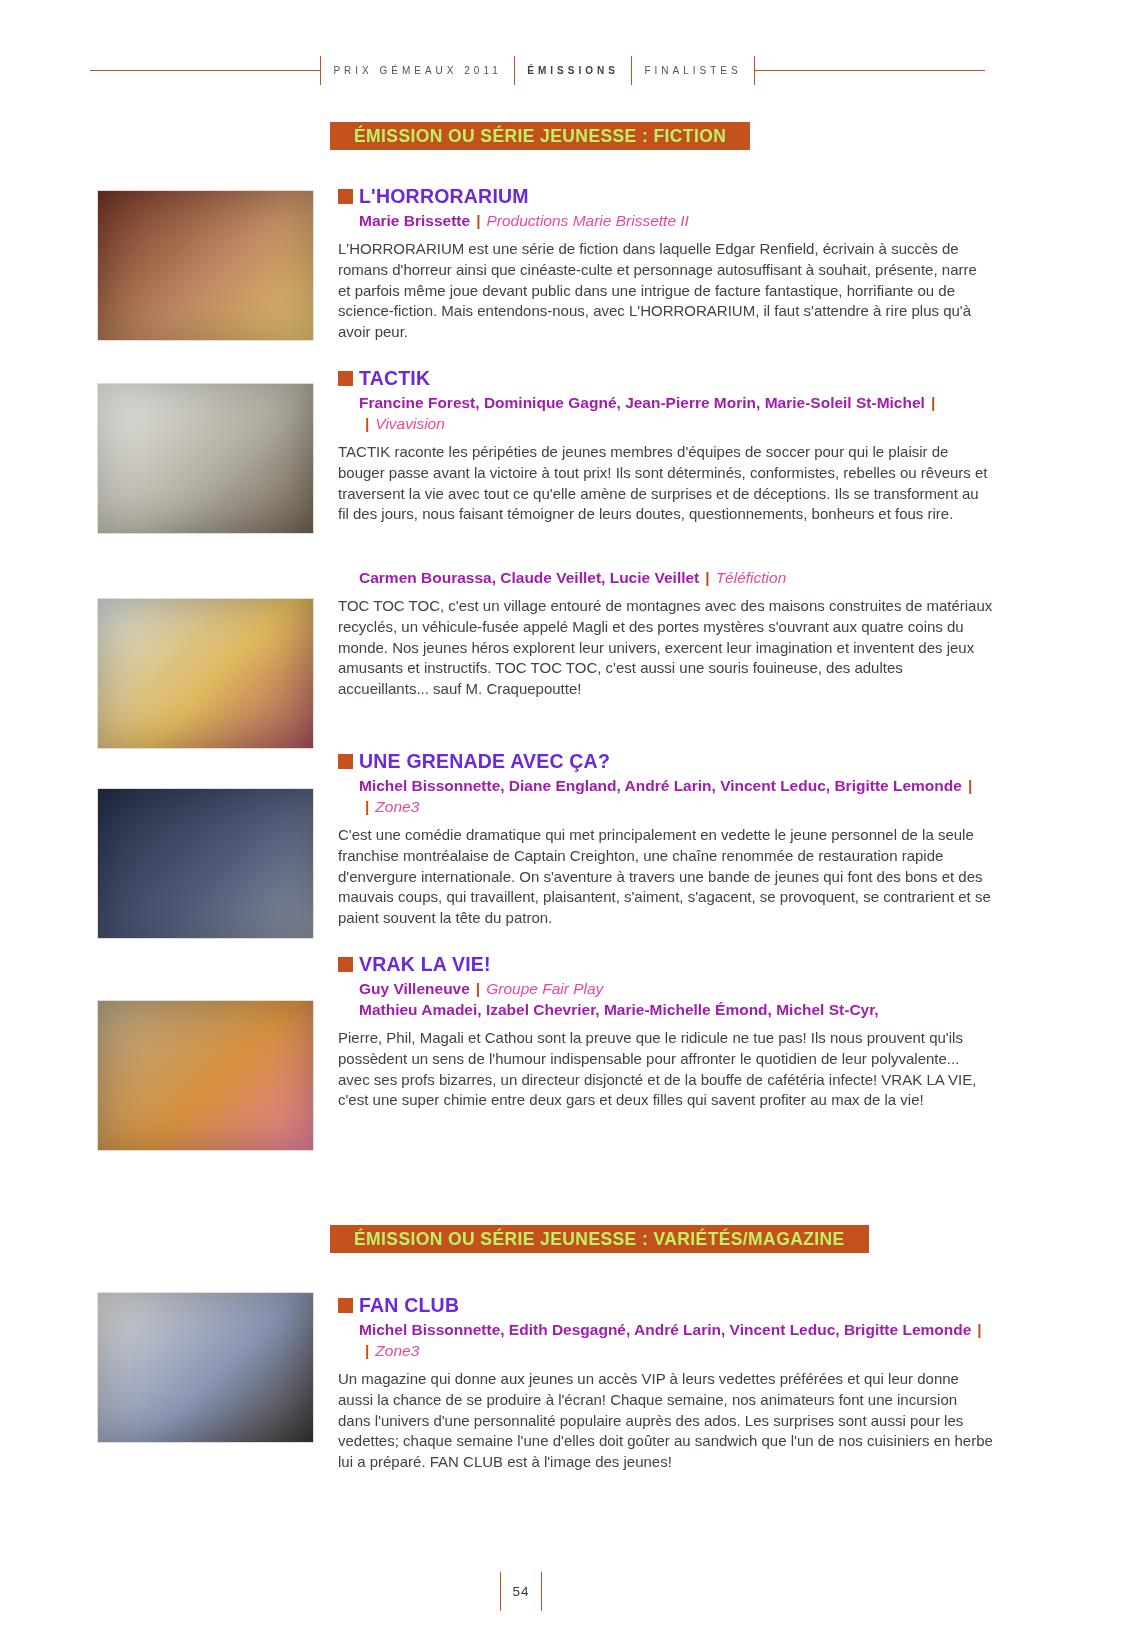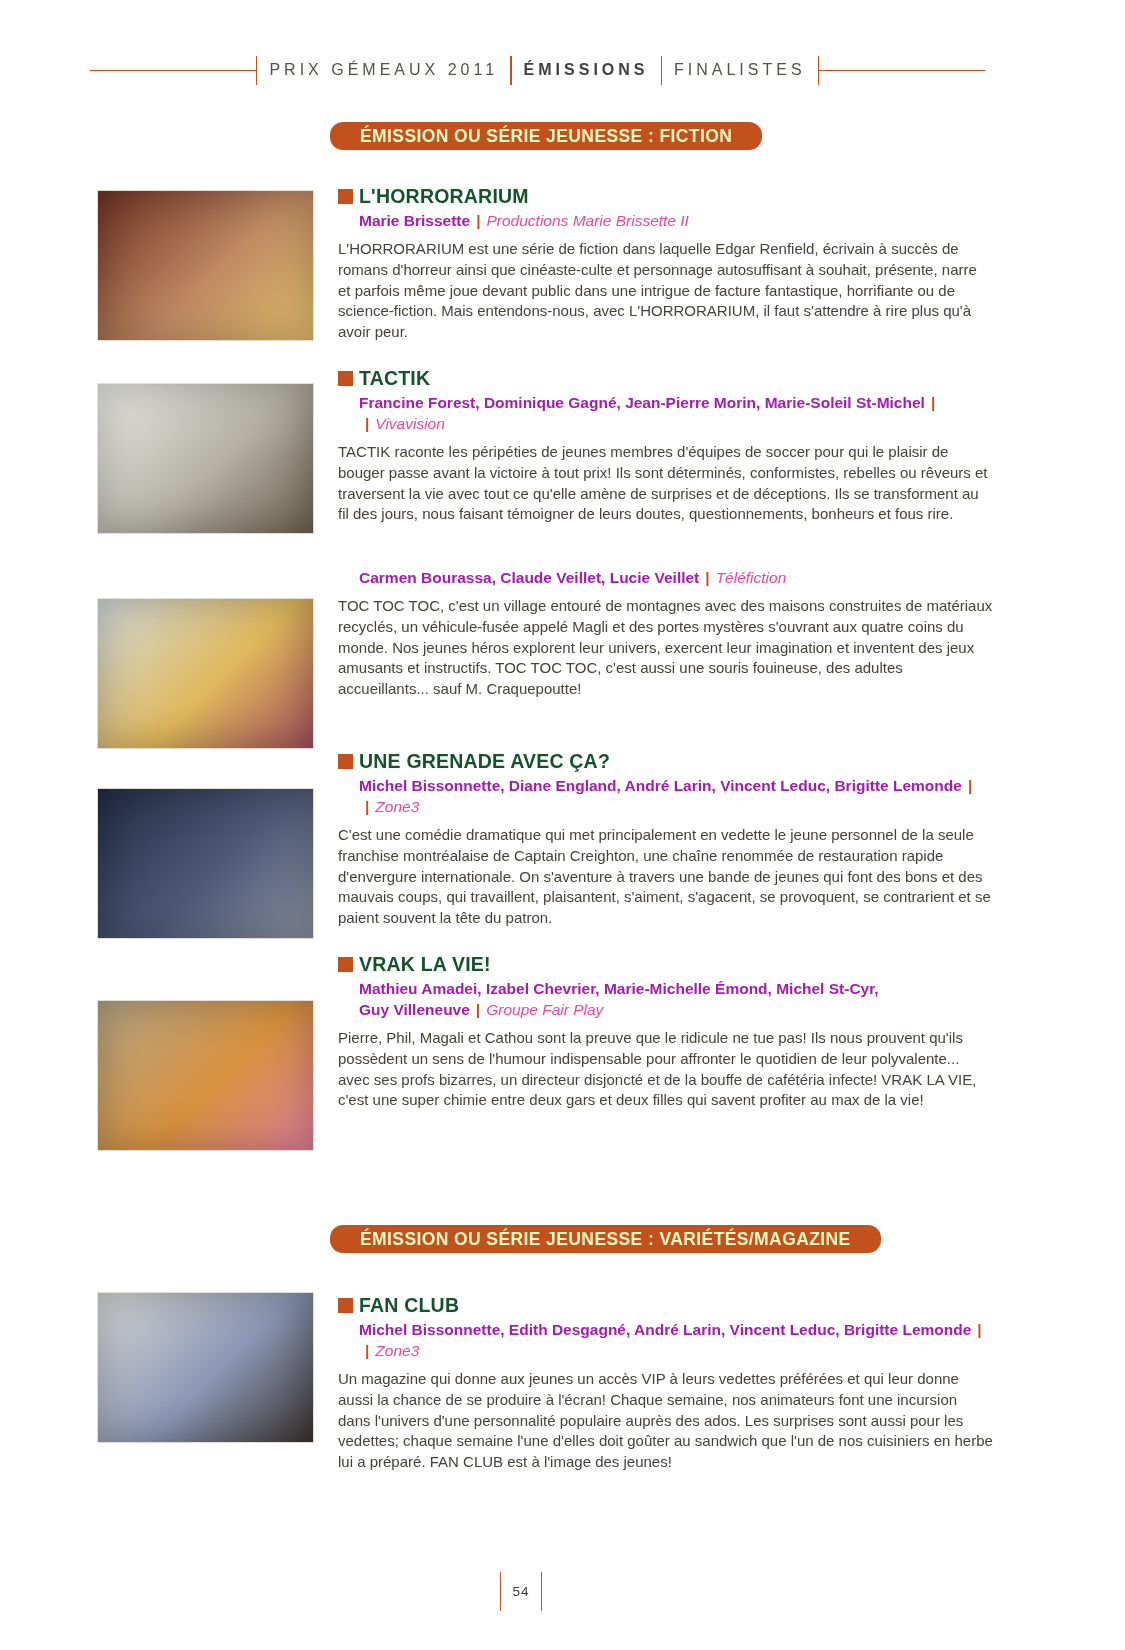--- a/index.html
+++ b/index.html
@@ -3,39 +3,39 @@
 <meta charset="utf-8">
 <style>
   html,body{margin:0;padding:0;background:#ffffff;}
   body{font-family:"Liberation Sans", sans-serif;}
   .page{position:relative;width:1125px;height:1650px;margin:0 auto;background:#ffffff;overflow:hidden;}
 
   
   .masthead{position:absolute;top:55px;left:90px;width:895px;height:30px;display:flex;align-items:center;}
   .rule{flex:1 1 auto;height:0;border-top:1.5px solid #C3511E;}
   .vbar{flex:0 0 auto;width:1.5px;height:29px;background:#C3511E;}
-  .hdr-text{flex:0 0 auto;font-size:16px;letter-spacing:4px;margin:15px 12px;white-space:nowrap;}
+  .hdr-text{flex:0 0 auto;font-size:10px;letter-spacing:4px;margin:15px 12px;white-space:nowrap;}
   .hdr-light{color:#55514c;font-weight:400;}
   .hdr-strong{color:#404040;font-weight:700;text-align:center;}
 
   
-  .banner{position:absolute;left:330px;height:28px;line-height:28px;padding:0 30px;
-          background:#C3511E;color:#fef9c3;font-size:17.5px;font-weight:700;
-          letter-spacing:0.4px;white-space:nowrap;border-radius:13px;}
+  .banner{position:absolute;left:330px;height:28px;line-height:28px;padding:0 24px;
+          background:#C3511E;color:#bef264;font-size:17.5px;font-weight:700;
+          letter-spacing:0.4px;white-space:nowrap;}
   #banner-fiction{top:122px;}
   #banner-varietes{top:1225px;}
 
   
   .show-section{position:absolute;left:0;width:1125px;}
   .photo{position:absolute;left:97px;width:217px;height:151px;
          box-shadow:inset 0 0 45px rgba(0,0,0,0.28);border:1px solid #e2ded6;box-sizing:border-box;}
   .content{position:absolute;left:338px;width:655px;}
   .title-row{display:flex;align-items:center;}
   .bullet{flex:0 0 auto;width:15px;height:15px;background:#C3511E;margin-right:6px;}
-  .show-title{margin:0;font-size:19.5px;font-weight:700;color:#14532d;letter-spacing:0.2px;line-height:24px;}
+  .show-title{margin:0;font-size:19.5px;font-weight:700;color:#6d28d9;letter-spacing:0.2px;line-height:24px;}
   .credits{margin:2px 0 0 21px;font-size:15.5px;line-height:21px;}
   .credit-line{white-space:nowrap;}
   .names{font-weight:700;color:#a21caf;}
   .sep{color:#C3511E;font-weight:700;margin:0 6px;}
   .company{font-style:italic;color:#ec4899;}
   .description{margin:8px 0 0 0;font-size:15px;line-height:20.8px;color:#46423A;}
 
   
   .footer{position:absolute;top:1572px;left:0;width:1042px;height:39px;
           display:flex;justify-content:center;align-items:center;}
@@ -113,22 +113,22 @@
     </div>
   </section>
       <section class="show-section" style="top: 952px;">
     <div class="photo" style="top: 48px; background: linear-gradient(135deg, rgb(181, 166, 133) 0%, rgb(216, 145, 63) 55%, rgb(226, 127, 155) 100%);"></div>
     <div class="content">
       <div class="title-row">
         <span class="bullet"></span>
         <h2 class="show-title">VRAK LA VIE!</h2>
       </div>
       <div class="credits">
+            <div class="credit-line"><span class="names">Guy Villeneuve</span><span class="sep">|</span><span class="company">Groupe Fair Play</span></div>
             <div class="credit-line"><span class="names">Mathieu Amadei, Izabel Chevrier, Marie-Michelle Émond, Michel St-Cyr,</span></div>
-            <div class="credit-line"><span class="names">Guy Villeneuve</span><span class="sep">|</span><span class="company">Groupe Fair Play</span></div>
           </div>
       <p class="description">Pierre, Phil, Magali et Cathou sont la preuve que le ridicule ne tue pas! Ils nous prouvent qu'ils possèdent un sens de l'humour indispensable pour affronter le quotidien de leur polyvalente... avec ses profs bizarres, un directeur disjoncté et de la bouffe de cafétéria infecte! VRAK LA VIE, c'est une super chimie entre deux gars et deux filles qui savent profiter au max de la vie!</p>
     </div>
   </section>
       <section class="show-section" style="top: 1293px;">
     <div class="photo" style="top: -1px; background: linear-gradient(135deg, rgb(217, 217, 216) 0%, rgb(138, 150, 180) 55%, rgb(58, 51, 46) 100%);"></div>
     <div class="content">
       <div class="title-row">
         <span class="bullet"></span>
         <h2 class="show-title">FAN CLUB</h2>

